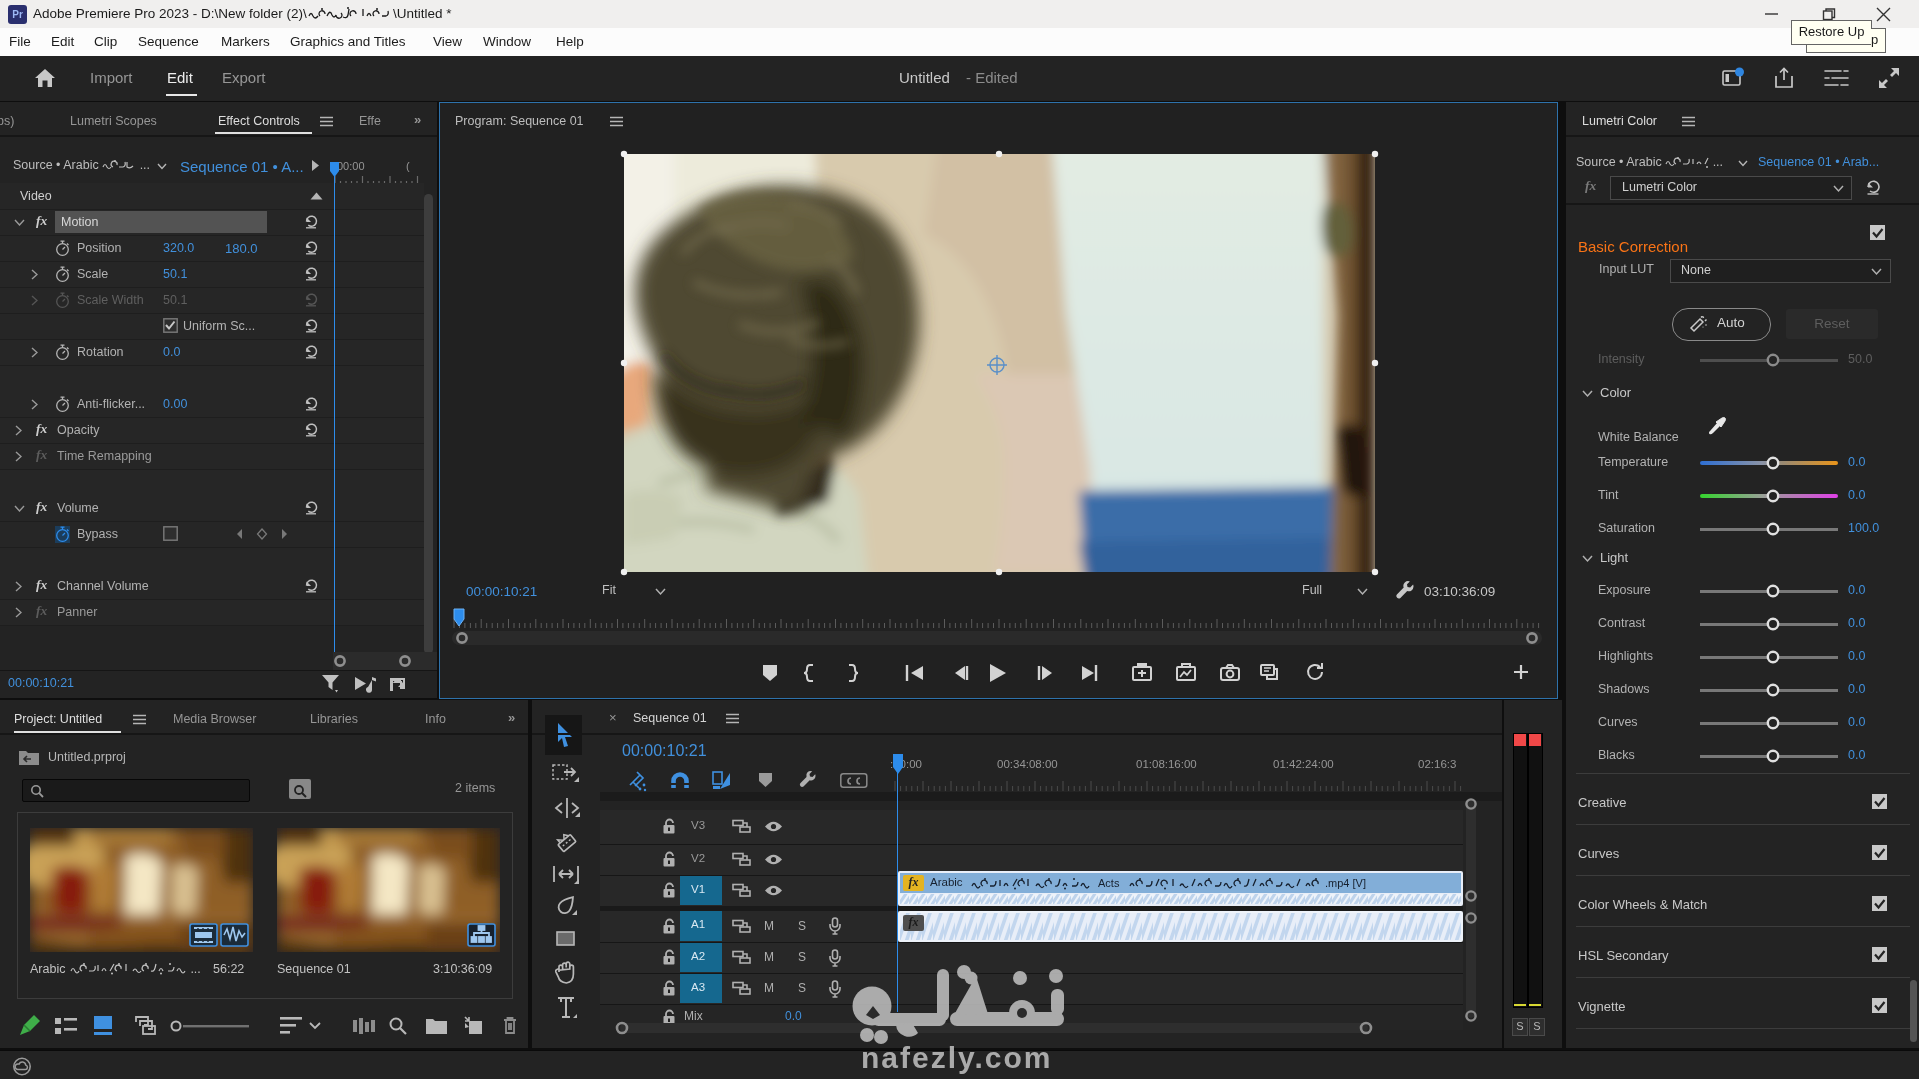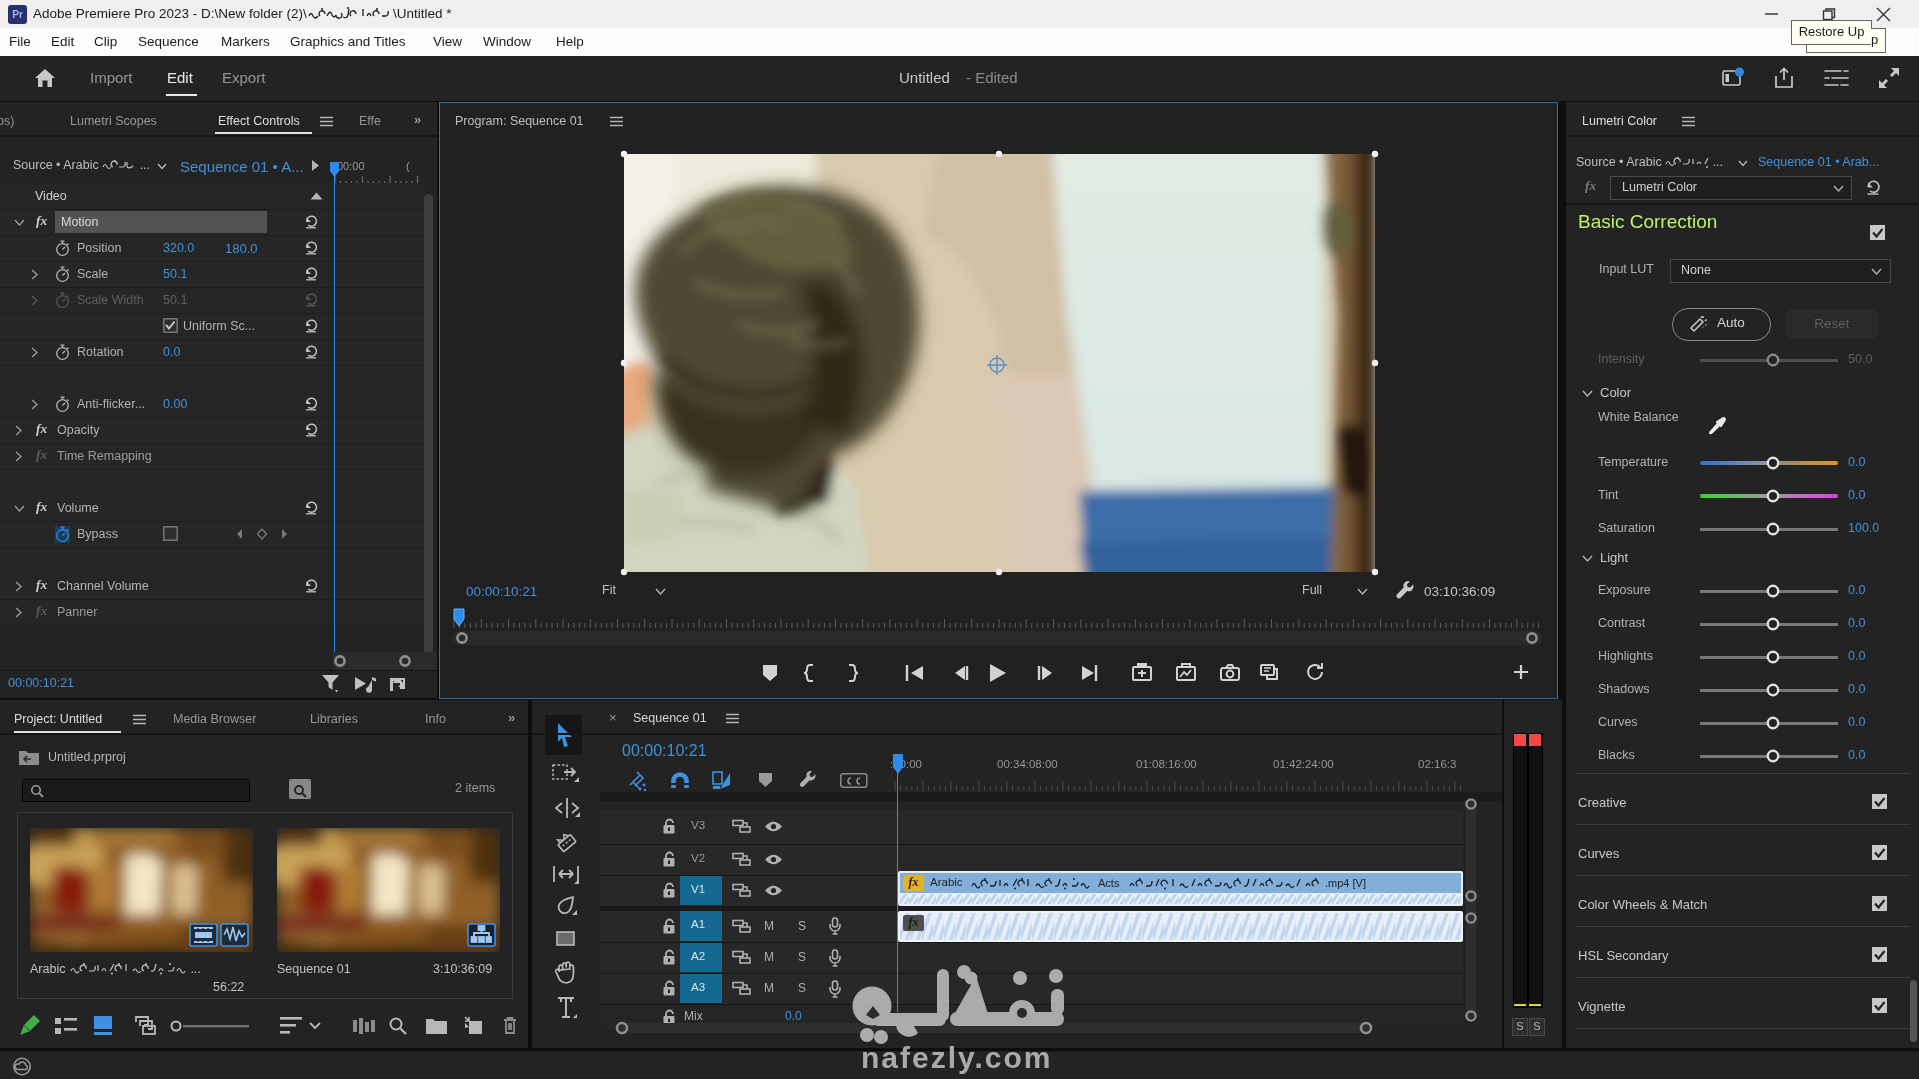--- a/index.html
+++ b/index.html
@@ -124,21 +124,21 @@
   <div class="ab dim" style="left:337px;top:58px;font-size:11px;">00:00</div>
   <div class="ab dim" style="left:406px;top:58px;font-size:11px;">(</div>
   <svg class="ab" style="left:333px;top:72px;" width="90" height="14" viewBox="0 0 90 14">
       <g stroke="#6a6a6a" stroke-width="1.2">
         <path d="M2,2 v11 M7.5,7 v6 M13,7 v6 M18.5,7 v6 M24,7 v6 M29.5,2 v11 M35,7 v6 M40.5,7 v6 M46,7 v6 M51.5,7 v6 M57,2 v11 M62.5,7 v6 M68,7 v6 M73.5,7 v6 M79,7 v6 M84.5,2 v11"></path>
       </g>
     </svg>
 
   <div class="ab" style="left:0;top:81px;width:424px;height:442px;background:#262626;"></div>
   <div class="ab" style="left:0;top:81px;width:424px;height:26px;border-bottom:1px solid #1e1e1e;">
-      <div class="ab" style="left:20px;top:6px;font-size:12.5px;color:#cfcfcf;margin-left:15px;">Video</div>
+      <div class="ab" style="left:20px;top:6px;font-size:12.5px;color:#cfcfcf;">Video</div>
       <svg class="ab" style="left:310px;top:9px;" width="13" height="8" viewBox="0 0 13 8">
         <path d="M6.5,0.5 L12.5,7.5 L0.5,7.5 Z" fill="#b5b5b5"></path>
       </svg>
     </div>
   <div class="ab" style="left:0;top:107px;width:424px;height:26px;border-bottom:1px solid #1e1e1e;">
       <svg class="ab" style="left:14px;top:10px;" width="11" height="7" viewBox="0 0 11 7">
         <path d="M1,1 L5.5,6 L10,1" stroke="#9a9a9a" stroke-width="1.4" fill="none"></path>
       </svg>
       <div class="ab" style="left:36px;top:4px;font-size:13.5px;font-style:italic;font-weight:bold;color:#cdcdcd;font-family:'Liberation Serif',serif;">fx</div>
       <div class="ab" style="left:55px;top:2px;width:212px;height:22px;background:#535353;"></div>
@@ -613,21 +613,21 @@
         </g>
         <g fill="#c2c2c2">
           <circle cx="15" cy="2" r="1"></circle>
           <circle cx="43" cy="11.5" r="1"></circle>
           <circle cx="50" cy="2" r="1"></circle>
           <circle cx="77" cy="2" r="1"></circle>
           <circle cx="92" cy="11.5" r="1"></circle>
           <circle cx="101" cy="2" r="1"></circle>
         </g>
       </svg> ...</div>
-  <div class="ab" style="left:213px;top:280px;font-size:12.5px;color:#c2c2c2;">56:22</div>
+  <div class="ab" style="left:213px;top:262px;font-size:12.5px;color:#c2c2c2;">56:22</div>
   <div class="ab" style="left:277px;top:262px;font-size:12.5px;color:#c2c2c2;">Sequence 01</div>
   <div class="ab" style="left:433px;top:262px;font-size:12.5px;color:#c2c2c2;">3:10:36:09</div>
 
   <svg class="ab" style="left:18px;top:313px;" width="500" height="26" viewBox="0 0 500 26">
     <g transform="translate(2,2)">
         <path d="M0,20 l4,-10 l10,-10 l6,6 l-10,10 l-10,4 Z" fill="#3fae49"></path>
         <path d="M4,10 l6,6" stroke="#2a7a32" stroke-width="1.5"></path>
       </g>
     <g transform="translate(37,4)" fill="#b8b8b8">
         <rect x="0" y="1" width="6" height="6"></rect>
@@ -1024,21 +1024,21 @@
     <svg class="ab" style="left:222px;top:8px;" width="11" height="8" viewBox="0 0 11 8">
         <path d="M1,1 L5.5,6 L10,1" stroke="#b0b0b0" stroke-width="1.5" fill="none"></path>
       </svg>
   </div>
   <svg class="ab" style="left:298px;top:76px;" width="18" height="18" viewBox="0 0 18 18">
       <path d="M4,9 a5.5,5.5 0 1 1 2,4" stroke="#c0c0c0" stroke-width="1.6" fill="none"></path>
       <path d="M4,4.5 l0,5 l5,0 Z" fill="#c0c0c0"></path>
       <path d="M3.5,16 h11" stroke="#c0c0c0" stroke-width="1.4"></path>
     </svg>
   <div class="ab" style="left:0;top:101px;width:353px;height:2px;background:#161616;"></div>
-  <div class="ab" style="left:12px;top:109px;font-size:19px;color:#bef264;">Basic Correction</div>
+  <div class="ab" style="left:12px;top:136px;font-size:15px;color:#f97316;">Basic Correction</div>
   <svg class="ab" style="left:303px;top:122px;" width="17" height="17" viewBox="0 0 17 17">
       <rect x="1" y="1" width="15" height="15" fill="#c8c8c8"></rect>
       <path d="M4,8.5 l3.5,4 l6,-7.5" stroke="#232323" stroke-width="2.2" fill="none"></path>
     </svg>
   <div class="ab" style="left:33px;top:160px;font-size:12.5px;color:#b2b2b2;">Input LUT</div>
   <div class="ab" style="left:104px;top:157px;width:219px;height:22px;background:#1f1f1f;border:1px solid #4a4a4a;">
     <div class="ab" style="left:10px;top:3px;font-size:12.5px;color:#d0d0d0;">None</div>
     <svg class="ab" style="left:200px;top:8px;" width="11" height="8" viewBox="0 0 11 8">
         <path d="M1,1 L5.5,6 L10,1" stroke="#b0b0b0" stroke-width="1.5" fill="none"></path>
       </svg>
@@ -1055,21 +1055,21 @@
   <div class="ab" style="left:32px;top:250px;font-size:12.5px;color:#5e5e5e;">Intensity</div>
     <div class="ab" style="left:134px;top:257px;width:138px;height:2.5px;background:#4e4e4e;"></div>
     <svg class="ab" style="left:199px;top:250px;" width="16" height="16" viewBox="0 0 16 16">
       <circle cx="8" cy="8" r="5.2" fill="#232323" stroke="#8a8a8a" stroke-width="2.4"></circle>
     </svg>
     <div class="ab" style="left:282px;top:250px;font-size:12.5px;color:#5e5e5e;">50.0</div>
   <svg class="ab" style="left:16px;top:288px;" width="11" height="8" viewBox="0 0 11 8">
       <path d="M1,1 L5.5,6 L10,1" stroke="#b0b0b0" stroke-width="1.5" fill="none"></path>
     </svg>
     <div class="ab" style="left:34px;top:283px;font-size:13px;color:#c8c8c8;">Color</div>
-  <div class="ab" style="left:32px;top:308px;font-size:12.5px;color:#b2b2b2;">White Balance</div>
+  <div class="ab" style="left:32px;top:328px;font-size:12.5px;color:#b2b2b2;">White Balance</div>
     <svg class="ab" style="left:142px;top:314px;" width="20" height="22" viewBox="0 0 20 22">
       <path d="M12,10 L5,17 q-2,2 -3.5,1 q-1.5,-1.5 1,-3.5 L9,7 Z" fill="#e8e8e8"></path>
       <path d="M9,7 l4,4 M8,6 l6,-4 q2,-1 3,0 q1,1 0,3 l-4,6 Z" fill="#e8e8e8" stroke="#e8e8e8"></path>
     </svg>
   <div class="ab" style="left:32px;top:353px;font-size:12.5px;color:#b2b2b2;">Temperature</div>
     <div class="ab" style="left:134px;top:359px;width:138px;height:4px;border-radius:2px;background:linear-gradient(90deg,#2e6fd4,#8a93a6 45%,#9a8a72 60%,#e8941a);"></div>
     <svg class="ab" style="left:199px;top:353px;" width="16" height="16" viewBox="0 0 16 16">
       <circle cx="8" cy="8" r="5.2" fill="#232323" stroke="#e0e0e0" stroke-width="2.4"></circle>
     </svg>
     <div class="ab" style="left:282px;top:353px;font-size:12.5px;color:#4190dc;">0.0</div>

